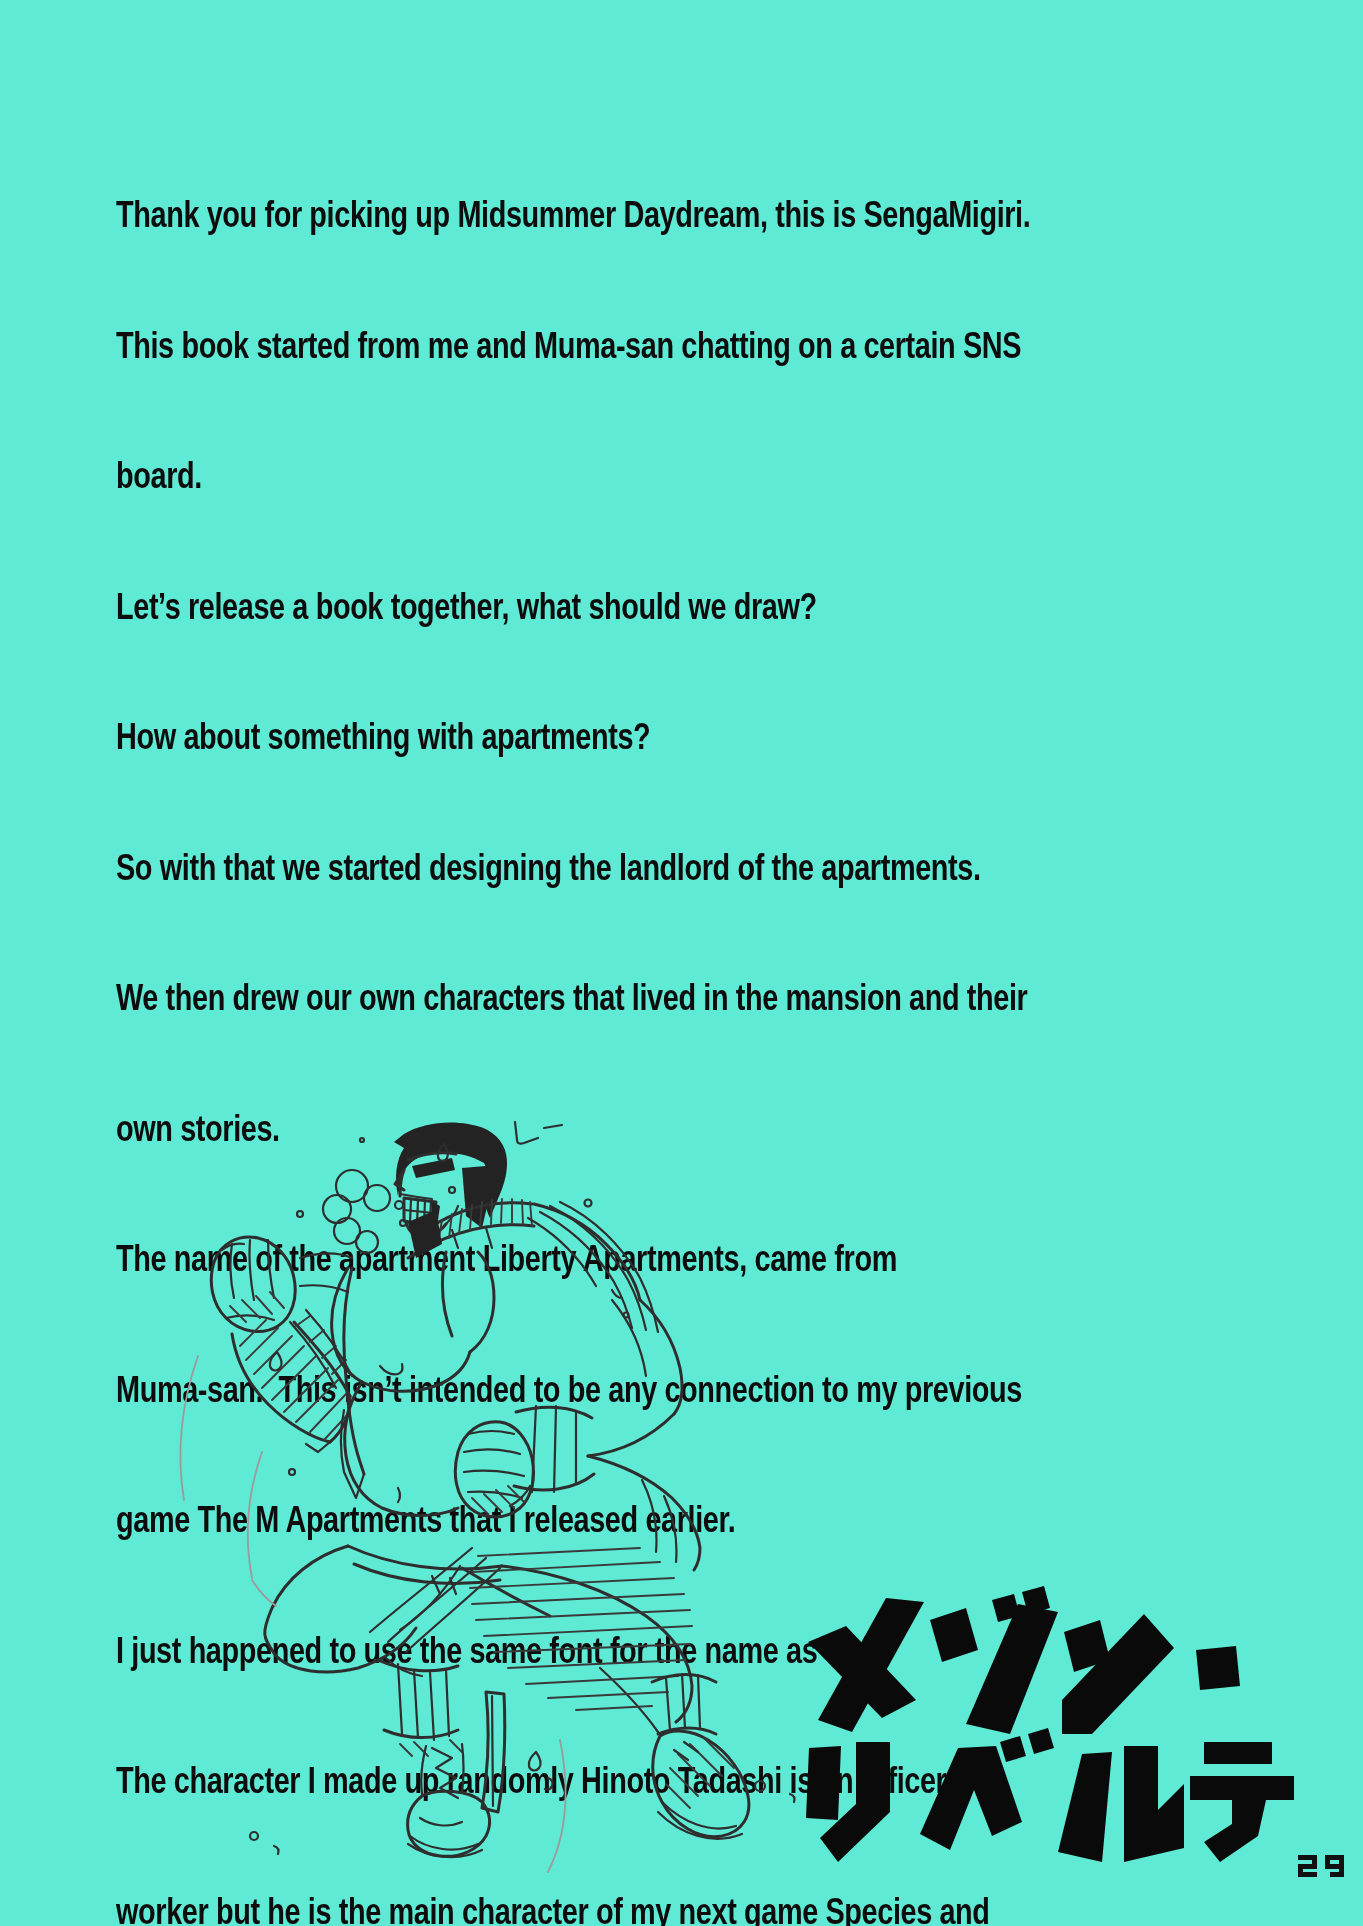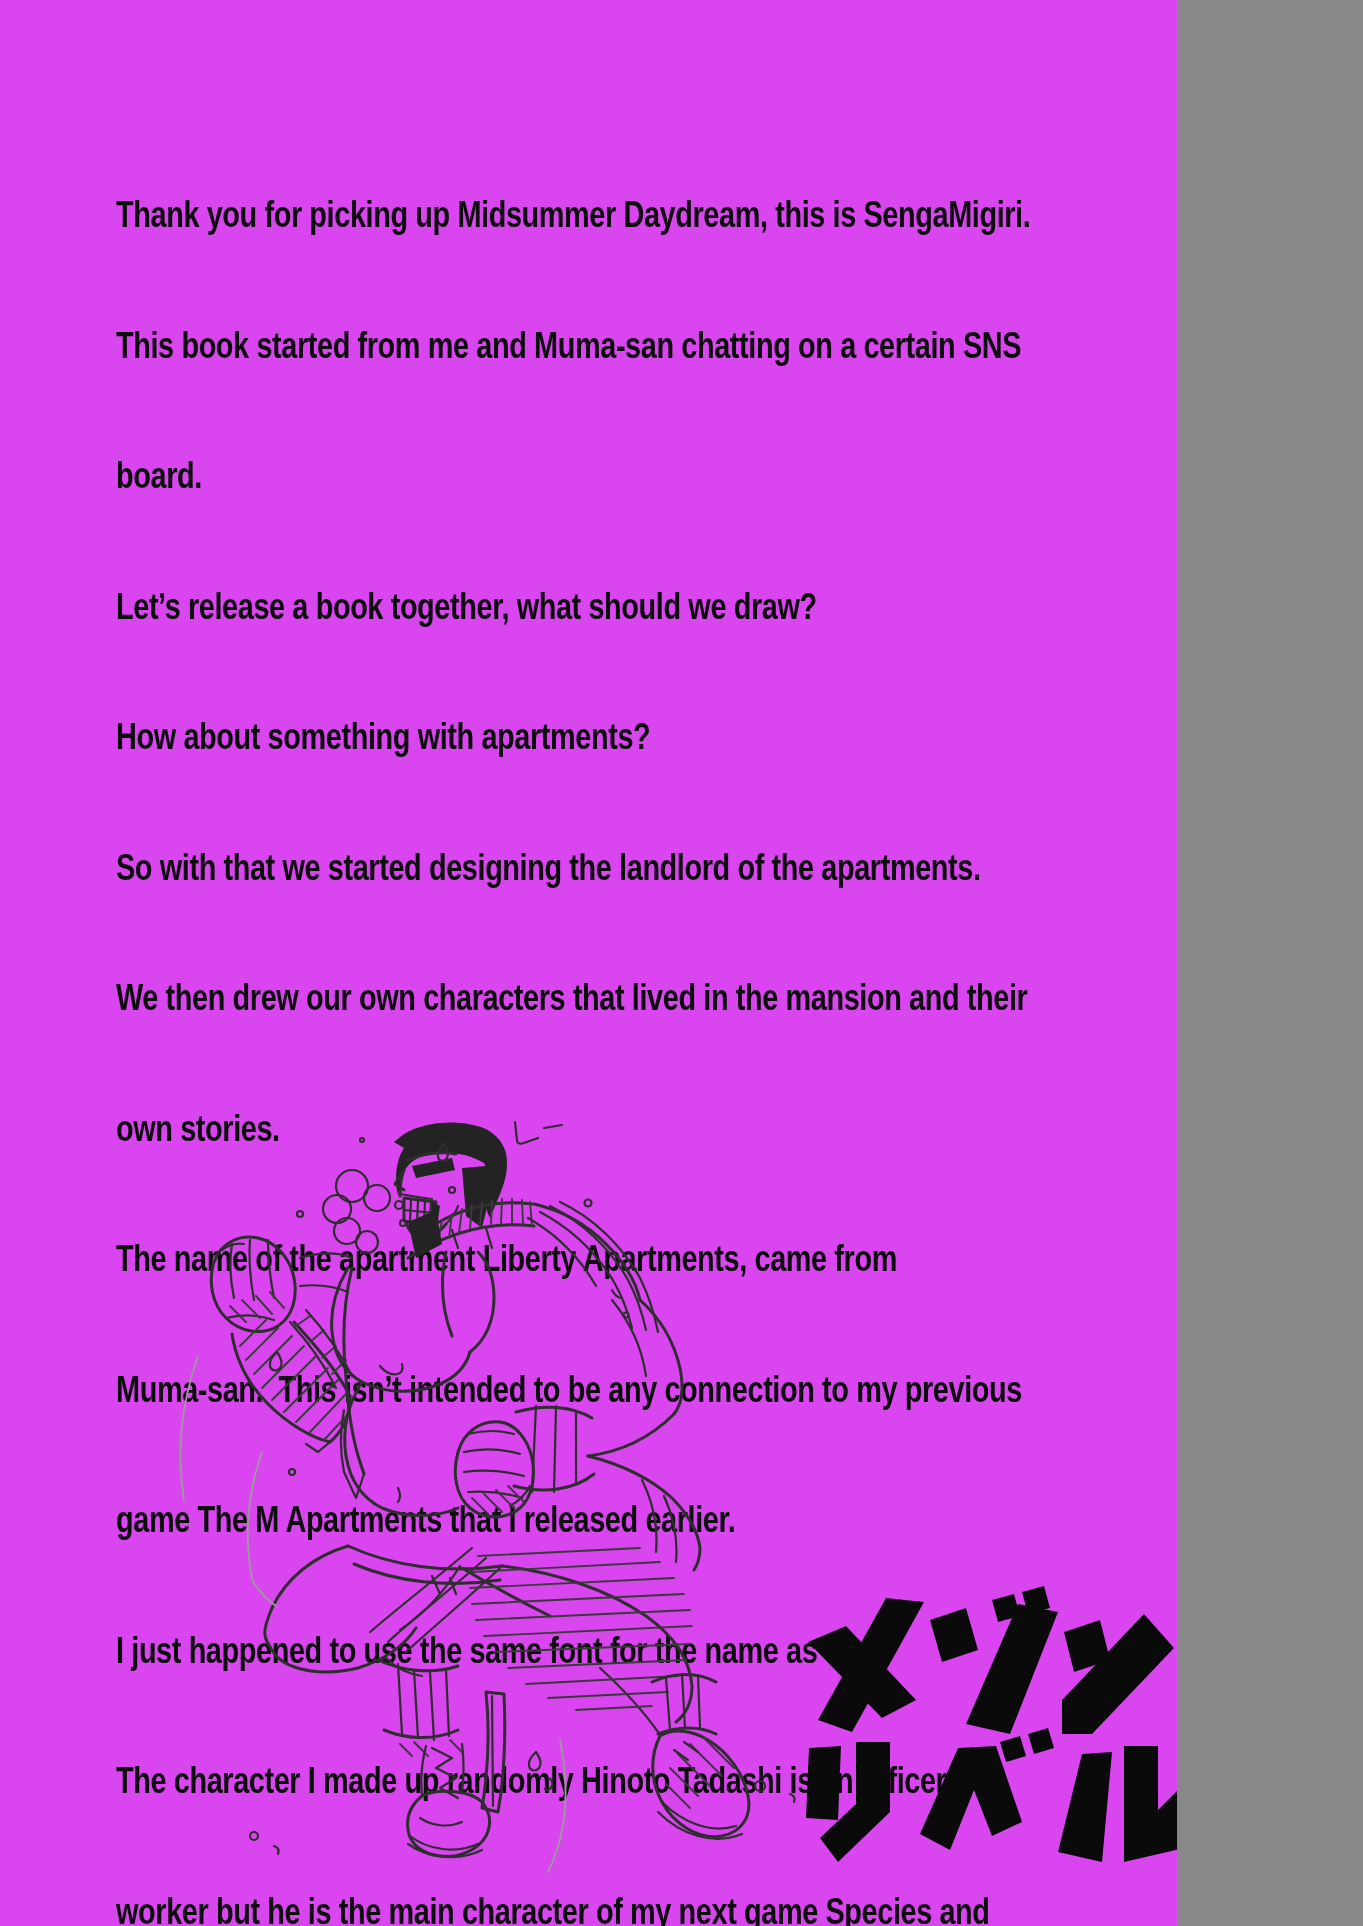--- a/index.html
+++ b/index.html
@@ -1,16 +1,16 @@
 <!DOCTYPE html>
 <html><head>
 <meta charset="utf-8">
 <style>
   html,body{margin:0;padding:0;background:#888;}
-  #page{position:relative;width:1177px;height:1926px;background:#d946ef;overflow:hidden;
+  #page{position:relative;width:1363px;height:1926px;background:#5eead4;overflow:hidden;
         font-family:"Liberation Sans",sans-serif;}
   
   .afterword{position:absolute;left:116px;top:106px;width:1500px;
              transform:scaleX(0.78);transform-origin:0 0;
              color:#0d0d0d;font-weight:bold;font-size:37px;line-height:43.5px;
              letter-spacing:-0.5px;white-space:pre;}
   .afterword div{height:43.5px;}
   
   .sketch-wrap{position:absolute;left:0;top:1080px;width:820px;height:846px;}
   .logo-wrap{position:absolute;left:790px;top:1580px;width:540px;height:300px;}

